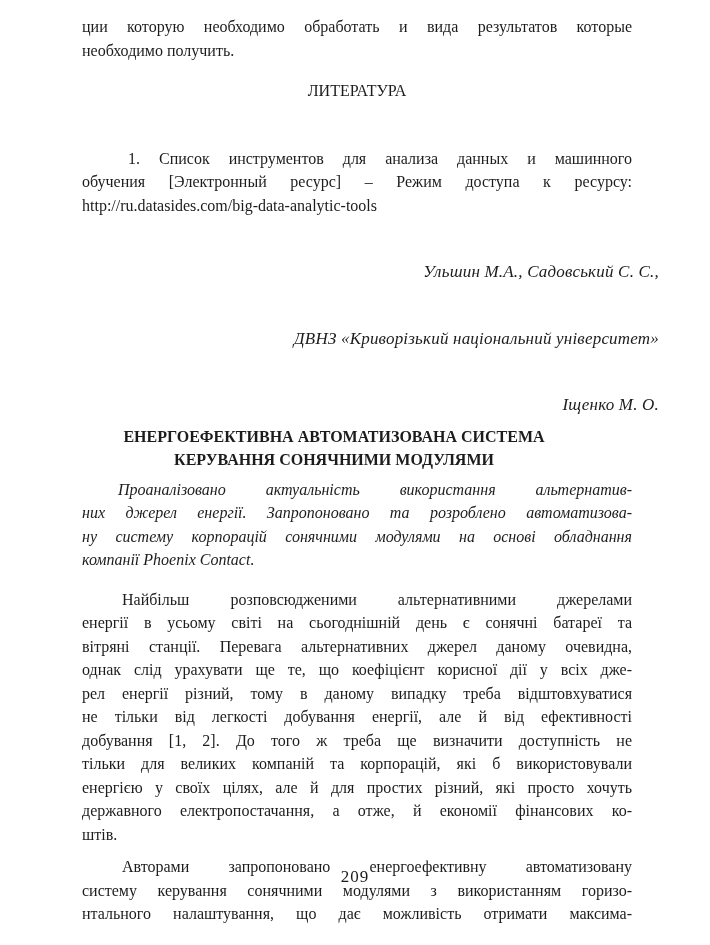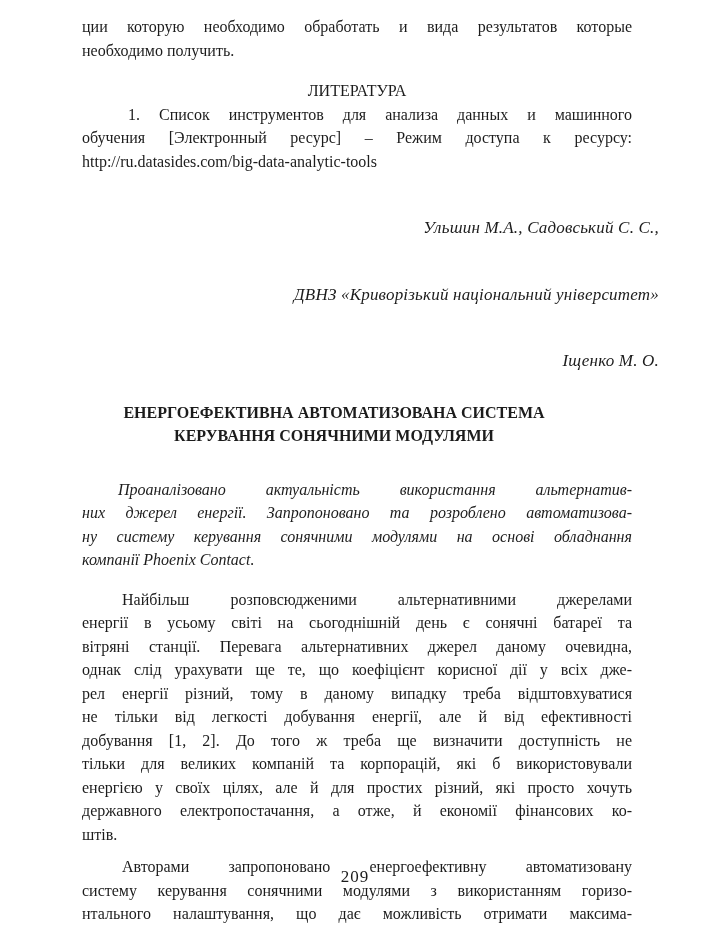--- a/index.html
+++ b/index.html
@@ -20,28 +20,28 @@
     text-align: justify;
     text-align-last: justify;
     white-space: normal;
   }
   .last  { text-align: justify; text-align-last: left; }
   .cline { text-align: left; text-align-last: center; }
   .rline { text-align: center;  text-align-last: right; margin-top: 43px; }
   .italic { font-style: italic; }
   .bold   { font-weight: bold; }
   .ind40  { padding-left: 40px; }
-  .ind46  { padding-left: 46px; }
+  .ind46  { padding-left: 46px; margin-top: 44px; }
   .ind36  { padding-left: 36px; }
 
   .lit-heading   { margin-top: 17px; }
   .authors-block { margin-top: 41px; margin-right: -27px; font-size: 17px; }
   .authors-block .line { font-size: 17px; letter-spacing: 0.2px; }
-  .article-title { margin-top: 28px; position: relative; left: -23px; }
-  .abstract      { margin-top: 30px; }
+  .article-title { margin-top: 8px; position: relative; left: -23px; }
+  .abstract      { margin-top: 6px; }
   .body-p1       { margin-top: 16px; }
   .body-p2       { margin-top: 9px; }
 
   .page-number {
     position: absolute;
     top: 865px;
     left: 0;
     width: 710px;
     text-align: center;
     font-size: 17px;
@@ -75,21 +75,21 @@
   </div>
 
   <div class="article-title bold">
     <div class="line cline">ЕНЕРГОЕФЕКТИВНА АВТОМАТИЗОВАНА СИСТЕМА</div>
     <div class="line cline">КЕРУВАННЯ СОНЯЧНИМИ МОДУЛЯМИ</div>
   </div>
 
   <div class="abstract italic">
     <div class="line ind36">Проаналізовано актуальність використання альтернатив-</div>
     <div class="line">них джерел енергії. Запропоновано та розроблено автоматизова-</div>
-    <div class="line">ну систему керування сонячними модулями на основі обладнання</div>
+    <div class="line">ну систему корпорацій сонячними модулями на основі обладнання</div>
     <div class="line last">компанії Phoenix Contact.</div>
   </div>
 
   <div class="body-p1">
     <div class="line ind40">Найбільш розповсюдженими альтернативними джерелами</div>
     <div class="line">енергії в усьому світі на сьогоднішній день є сонячні батареї та</div>
     <div class="line">вітряні станції. Перевага альтернативних джерел даному очевидна,</div>
     <div class="line">однак слід урахувати ще те, що коефіцієнт корисної дії у всіх дже-</div>
     <div class="line">рел енергії різний, тому в даному випадку треба відштовхуватися</div>
     <div class="line">не тільки від легкості добування енергії, але й від ефективності</div>

